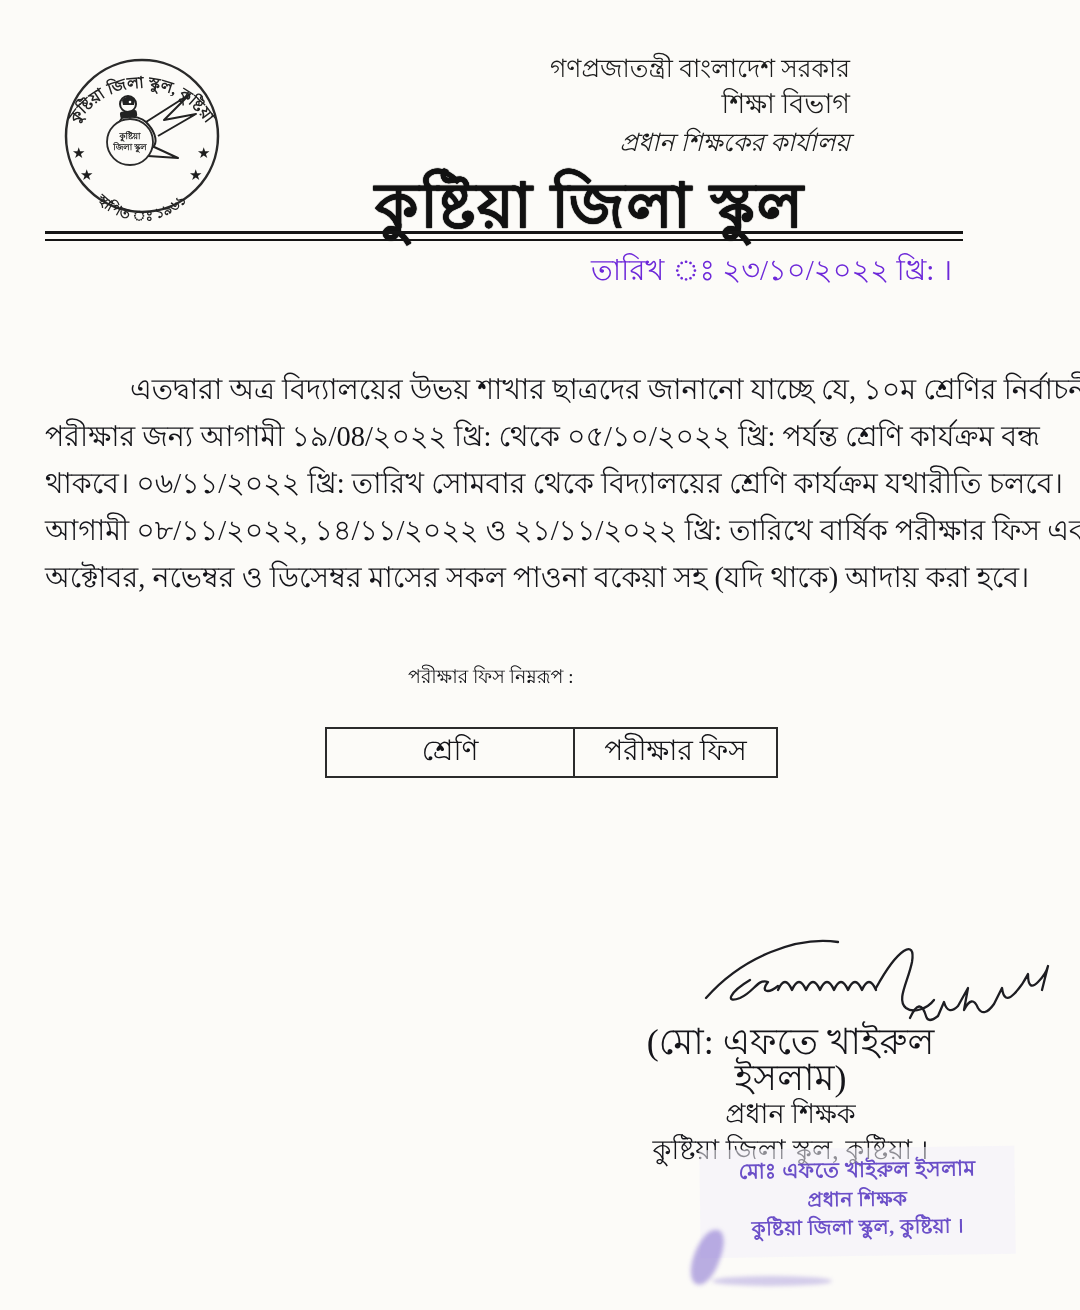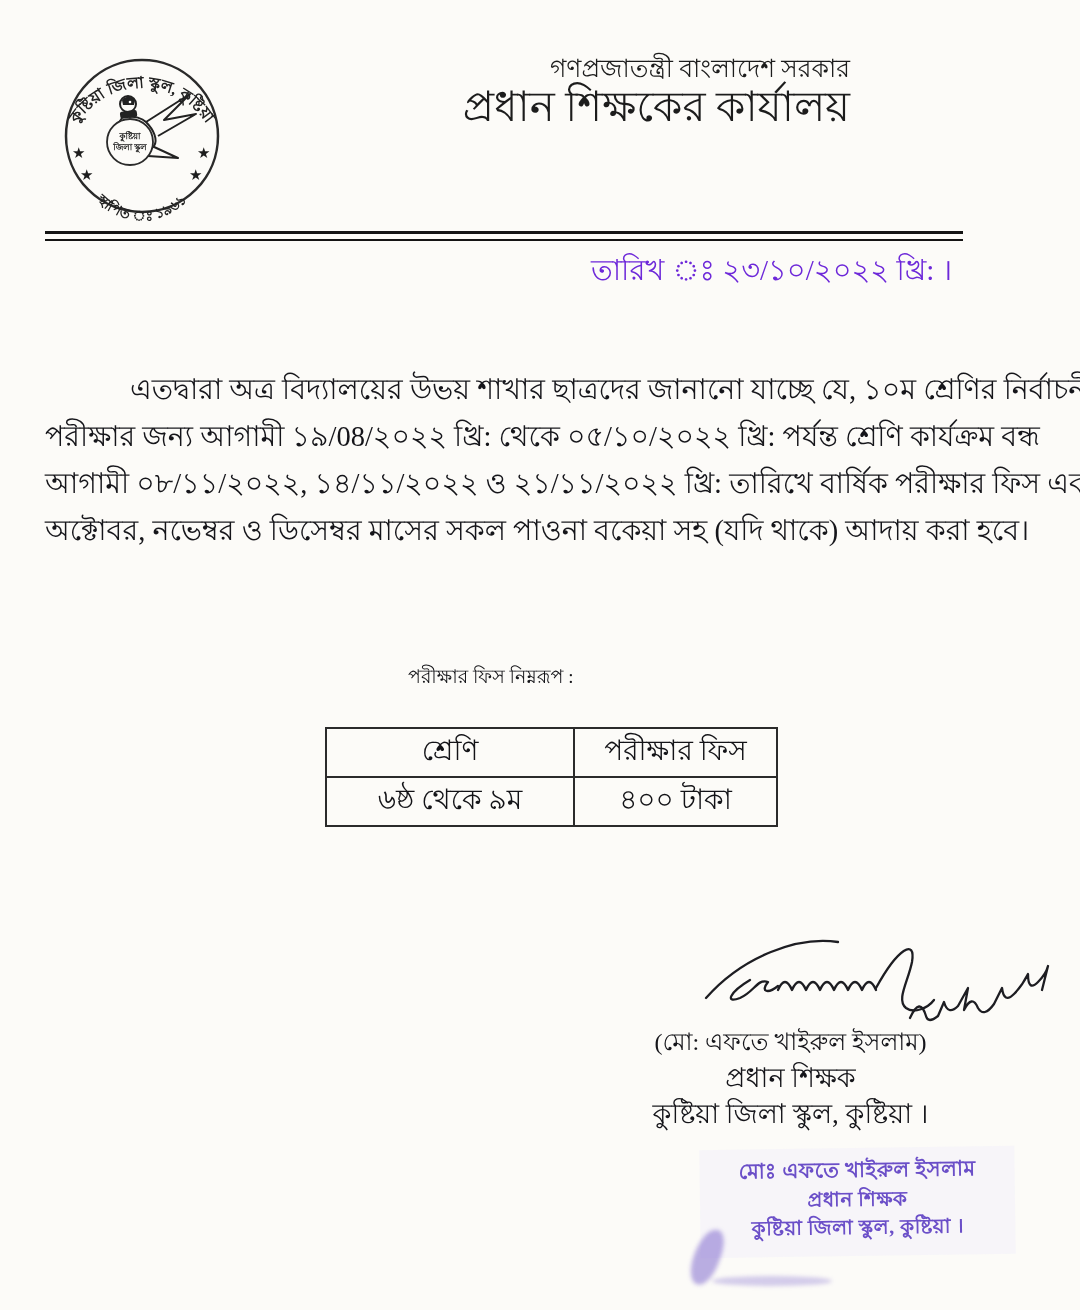--- a/index.html
+++ b/index.html
@@ -10,21 +10,21 @@
   }
   .page{
     position:relative;width:1080px;height:1310px;overflow:hidden;
     background:#fcfbf8;color:#1c1c1c;
   }
   
   .logo{position:absolute;left:50px;top:56px;width:184px;height:166px;}
   .hdr{position:absolute;left:230px;top:52px;width:620px;text-align:right;}
   .hdr-gov{font-size:25px;line-height:34px;}
   .hdr-div{font-size:27px;line-height:36px;}
-  .hdr-office{font-size:42px;line-height:42px;}
+  .hdr-office{font-size:25px;line-height:42px;font-style:italic;}
   .school-title{
     position:absolute;left:235px;top:158px;width:710px;text-align:center;
     font-size:62px;font-weight:900;letter-spacing:2px;color:#111;
     text-shadow:0 0 1px #000,0 0 1px #000;
     font-family:"Liberation Serif","DejaVu Serif",serif;
   }
   .rule{
     position:absolute;left:45px;top:231px;width:918px;height:5px;
     border-top:3px solid #141414;border-bottom:2px solid #141414;
   }
@@ -54,21 +54,21 @@
     height:37px;padding:0 8px;
   }
   table.fees .c1{width:230px;}
   table.fees .c2{width:185px;}
   
   .sig-svg{position:absolute;left:688px;top:928px;}
   .sig-block{
     position:absolute;left:618px;top:1024px;width:345px;
     text-align:center;color:#15151a;
   }
-  .sig-name{font-size:24px;line-height:36px;}
+  .sig-name{font-size:36px;line-height:36px;}
   .sig-title{font-size:27px;line-height:36px;}
   .sig-school{font-size:27px;line-height:36px;}
   
   .stamp{
     position:absolute;left:700px;top:1148px;width:315px;padding:8px 0 14px;
     text-align:center;transform:rotate(-0.8deg);
     background:rgba(243,240,250,0.55);
     font-family:"Liberation Serif","DejaVu Serif",serif;
   }
   .stamp .s-ln{font-weight:700;letter-spacing:0.5px;}
@@ -119,45 +119,44 @@
       <path d="M102 90 L128 102 L98 100" stroke-linejoin="round"></path>
     </g>
 
     <circle cx="80" cy="86" r="23" fill="#fcfbf8" stroke="#2a2a2a" stroke-width="1.8"></circle>
     <text x="80" y="83" font-size="8.5" font-weight="700" fill="#222" text-anchor="middle">কুষ্টিয়া</text>
     <text x="80" y="94" font-size="8.5" font-weight="700" fill="#222" text-anchor="middle">জিলা স্কুল</text>
   </svg>
 
   <div class="hdr">
     <div class="hdr-gov">গণপ্রজাতন্ত্রী বাংলাদেশ সরকার</div>
+    <div class="hdr-div">শিক্ষা বিভাগ</div>
     <div class="hdr-office">প্রধান শিক্ষকের কার্যালয়</div>
   </div>
+  <div class="school-title">কুষ্টিয়া জিলা স্কুল</div>
 
   <div class="rule"></div>
 
   <div class="date-line">তারিখ ঃ ২৩/১০/২০২২ খ্রি: ।</div>
 
   <div class="body-text">
     <div class="ln indent">এতদ্বারা অত্র বিদ্যালয়ের উভয় শাখার ছাত্রদের জানানো যাচ্ছে যে, ১০ম শ্রেণির নির্বাচনী</div>
     <div class="ln">পরীক্ষার জন্য আগামী ১৯/08/২০২২ খ্রি: থেকে  ০৫/১০/২০২২ খ্রি: পর্যন্ত শ্রেণি কার্যক্রম বন্ধ</div>
+    <div class="ln">থাকবে। ০৬/১১/২০২২ খ্রি: তারিখ সোমবার থেকে বিদ্যালয়ের শ্রেণি কার্যক্রম যথারীতি চলবে।</div>
     <div class="ln">আগামী ০৮/১১/২০২২,  ১৪/১১/২০২২ ও ২১/১১/২০২২ খ্রি: তারিখে বার্ষিক পরীক্ষার ফিস এবং</div>
     <div class="ln">অক্টোবর, নভেম্বর ও ডিসেম্বর মাসের সকল পাওনা বকেয়া সহ (যদি থাকে) আদায় করা হবে।</div>
   </div>
 
   <div class="fees-heading">পরীক্ষার ফিস নিম্নরূপ :</div>
 
   <table class="fees">
     <tbody>
       <tr>
         <th class="c1">শ্রেণি</th>
         <th class="c2">পরীক্ষার ফিস</th>
-      </tr>
-      <tr>
-        <td>৬ষ্ঠ থেকে ৯ম</td>
-        <td>৪০০ টাকা</td>
       </tr>
     </tbody>
   </table>
 
   <svg class="sig-svg" width="380" height="110" viewBox="0 0 380 110" xmlns="http://www.w3.org/2000/svg">
     <g stroke="#1d1d22" stroke-width="2.3" fill="none" stroke-linecap="round" stroke-linejoin="round">
       <path d="M18 70 C55 28 110 8 150 14"></path>
       <path d="M62 52 C42 64 36 76 52 70 C66 64 70 50 80 54 C72 64 80 66 90 58"></path>
       <path d="M90 62 q7 -16 14 0 q7 -16 14 0 q7 -16 14 0 q7 -16 14 0 q7 -16 14 0 q7 -16 14 0 q7 -16 14 0"></path>
       <path d="M188 60 C210 20 228 10 224 34 C220 54 208 72 218 80 C226 86 240 80 246 72"></path>

